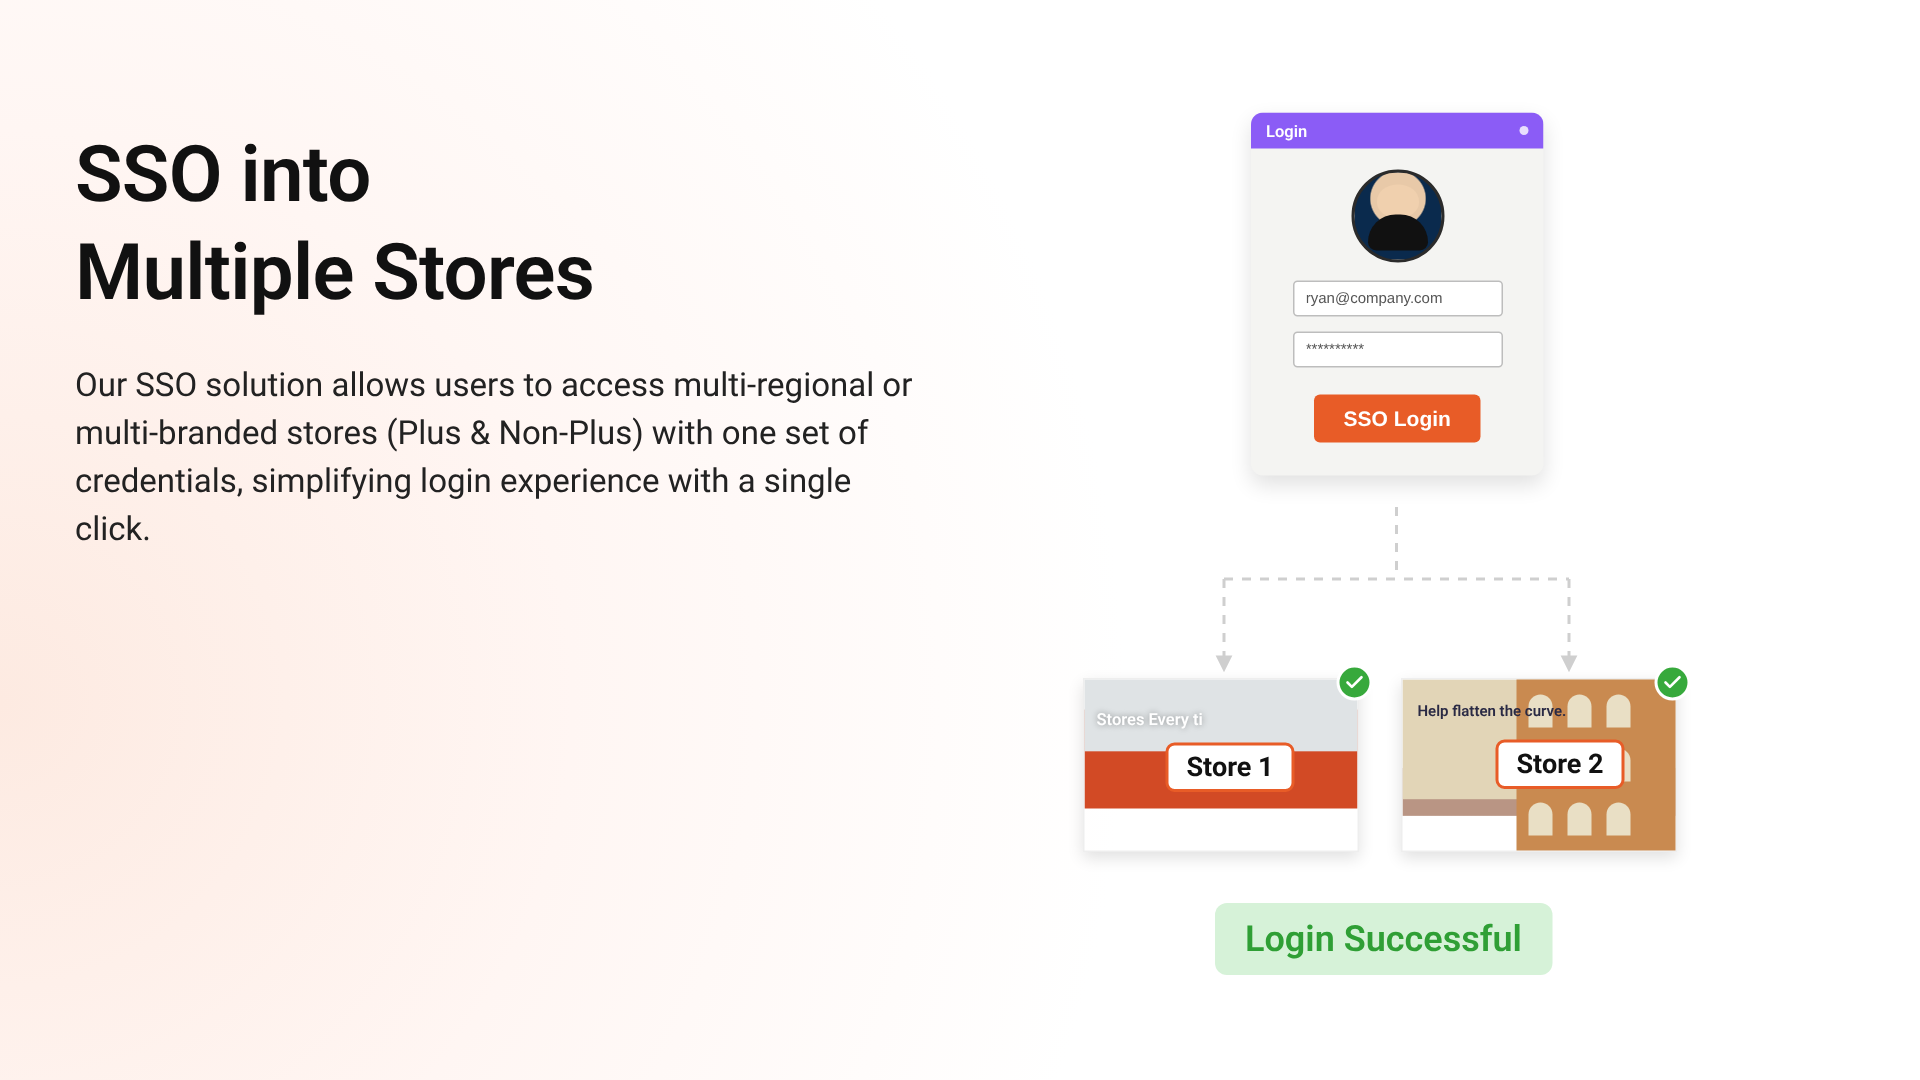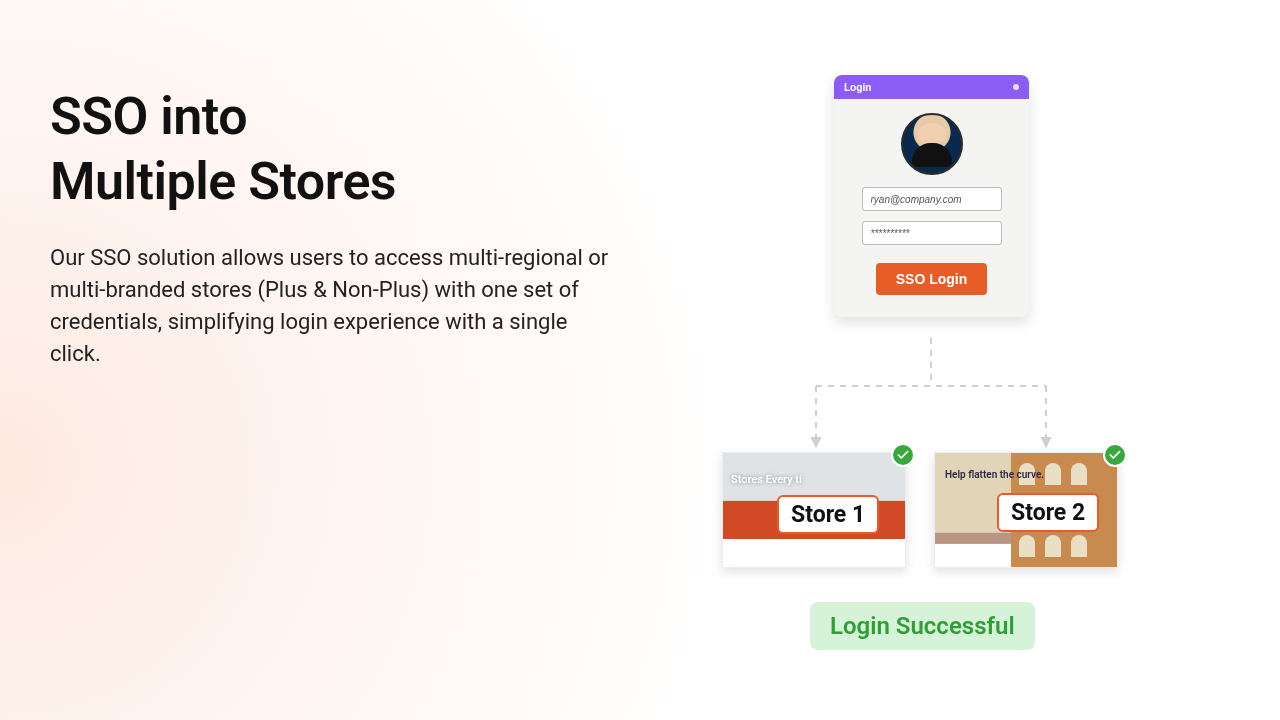--- a/index.html
+++ b/index.html
@@ -86,21 +86,20 @@
     display: block;
     width: 140px;
     margin: 0 auto 10px auto;
     height: 24px;
     border: 1px solid #bdbdbd;
     border-radius: 3px;
     font-size: 10px;
     padding: 0 8px;
     color: #555;
     background:#fff;
-    font-style:italic;
   }
   .sso-btn {
     display: inline-block;
     margin-top: 8px;
     background: #e85c27;
     color: #fff;
     border: none;
     border-radius: 4px;
     font-size: 14px;
     font-weight: 700;
@@ -143,21 +142,21 @@
   }
   .store2 .window{ position:absolute; width:16px; height:22px; background:#e9dfc5; border-radius:8px 8px 0 0;}
   .store2 .ov-text{
     position:absolute; left:10px; top:16px; font-size:10px; color:#2a2a44; font-weight:600;
   }
   .store-label {
     position: absolute;
     background: #fff;
     border: 2px solid #e85c27;
     color: #111;
-    font-size: 23px;
+    font-size: 18px;
     font-weight: 700;
     padding: 4px 12px;
     border-radius: 6px;
   }
   .store1 .store-label { left: 54px; top: 42px; }
   .store2 .store-label { left: 62px; top: 40px; }
   .check-badge {
     position: absolute;
     top: -10px; right: -10px;
     width: 24px; height: 24px;

